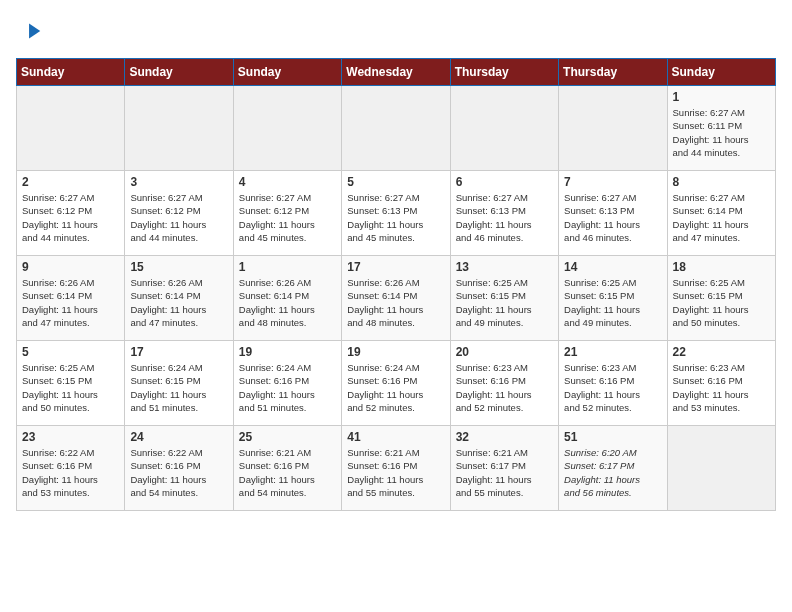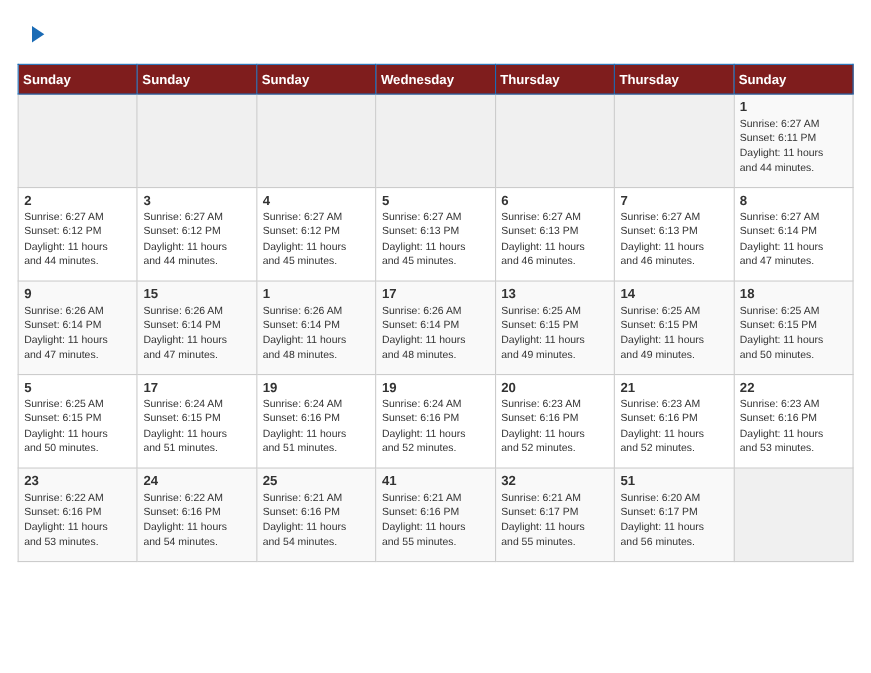--- a/index.html
+++ b/index.html
@@ -333,21 +333,21 @@
         </td>
         <td>
           <span class="day-number">32</span>
           <div class="day-info" style="white-space: pre-line;">Sunrise: 6:21 AM
 Sunset: 6:17 PM
 Daylight: 11 hours
 and 55 minutes.</div>
         </td>
         <td>
           <span class="day-number">51</span>
-          <div class="day-info" style="white-space: pre-line;">Sunrise: 6:20 AM
+          <div class="day-info" style="white-space: pre-line; font-style: italic;">Sunrise: 6:20 AM
 Sunset: 6:17 PM
 Daylight: 11 hours
 and 56 minutes.</div>
         </td>
         <td class="empty-cell"></td>
       </tr>
     </tbody>
 </table>
 
 </body></html>

